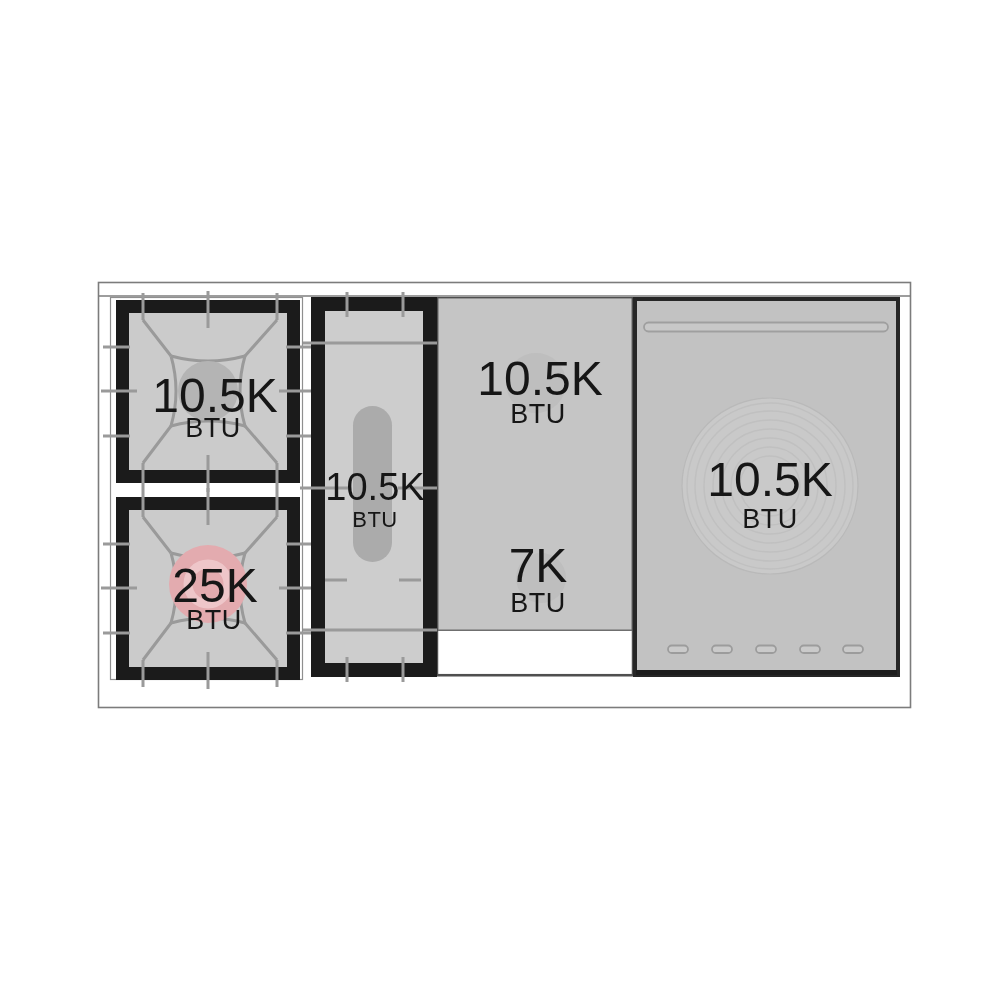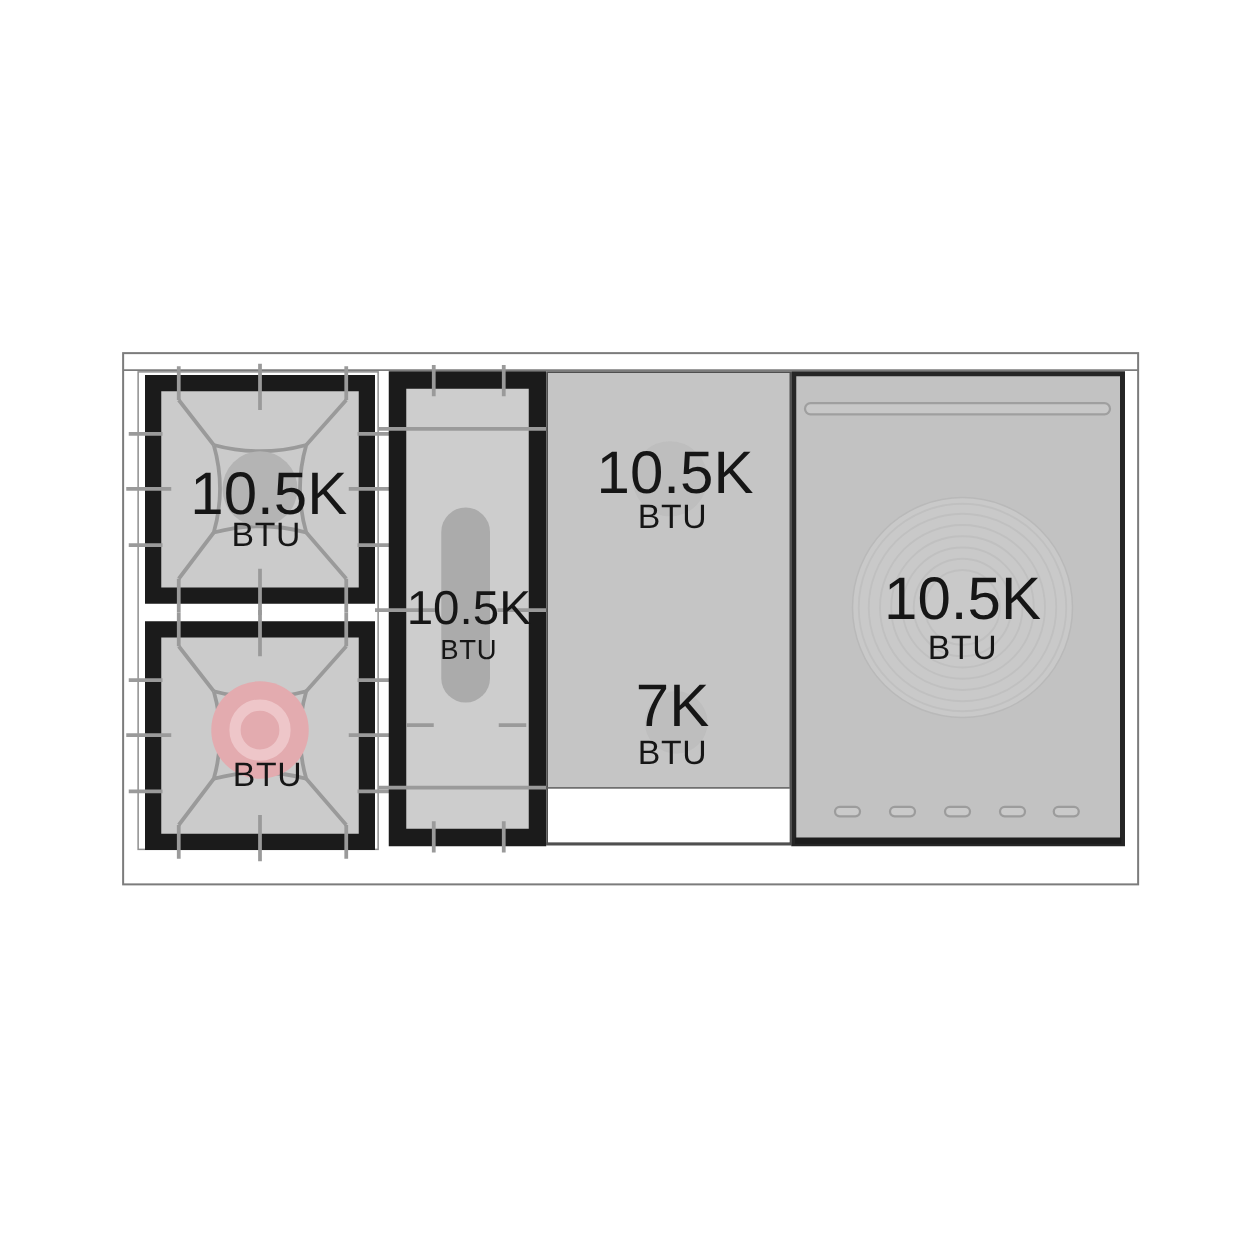--- a/index.html
+++ b/index.html
@@ -106,20 +106,21 @@
         <rect x="756" y="645.5" width="20" height="7.5" rx="3.75"></rect>
         <rect x="800" y="645.5" width="20" height="7.5" rx="3.75"></rect>
         <rect x="843" y="645.5" width="20" height="7.5" rx="3.75"></rect>
       </g>
     </g>
   </svg>
 
   <div class="lbl val-lg" style="left:215px;top:396px;">10.5K</div>
   <div class="lbl unit-lg" style="left:213px;top:428px;">BTU</div>
 
+  <div class="lbl val-lg" style="left:215px;top:586px;">25K</div>
   <div class="lbl unit-lg" style="left:214px;top:620px;">BTU</div>
 
   <div class="lbl val-md" style="left:375px;top:487px;">10.5K</div>
   <div class="lbl unit-md" style="left:375px;top:520px;">BTU</div>
 
   <div class="lbl val-lg" style="left:540px;top:379px;">10.5K</div>
   <div class="lbl unit-lg" style="left:538px;top:414px;">BTU</div>
 
   <div class="lbl val-lg" style="left:538px;top:566px;">7K</div>
   <div class="lbl unit-lg" style="left:538px;top:603px;">BTU</div>

